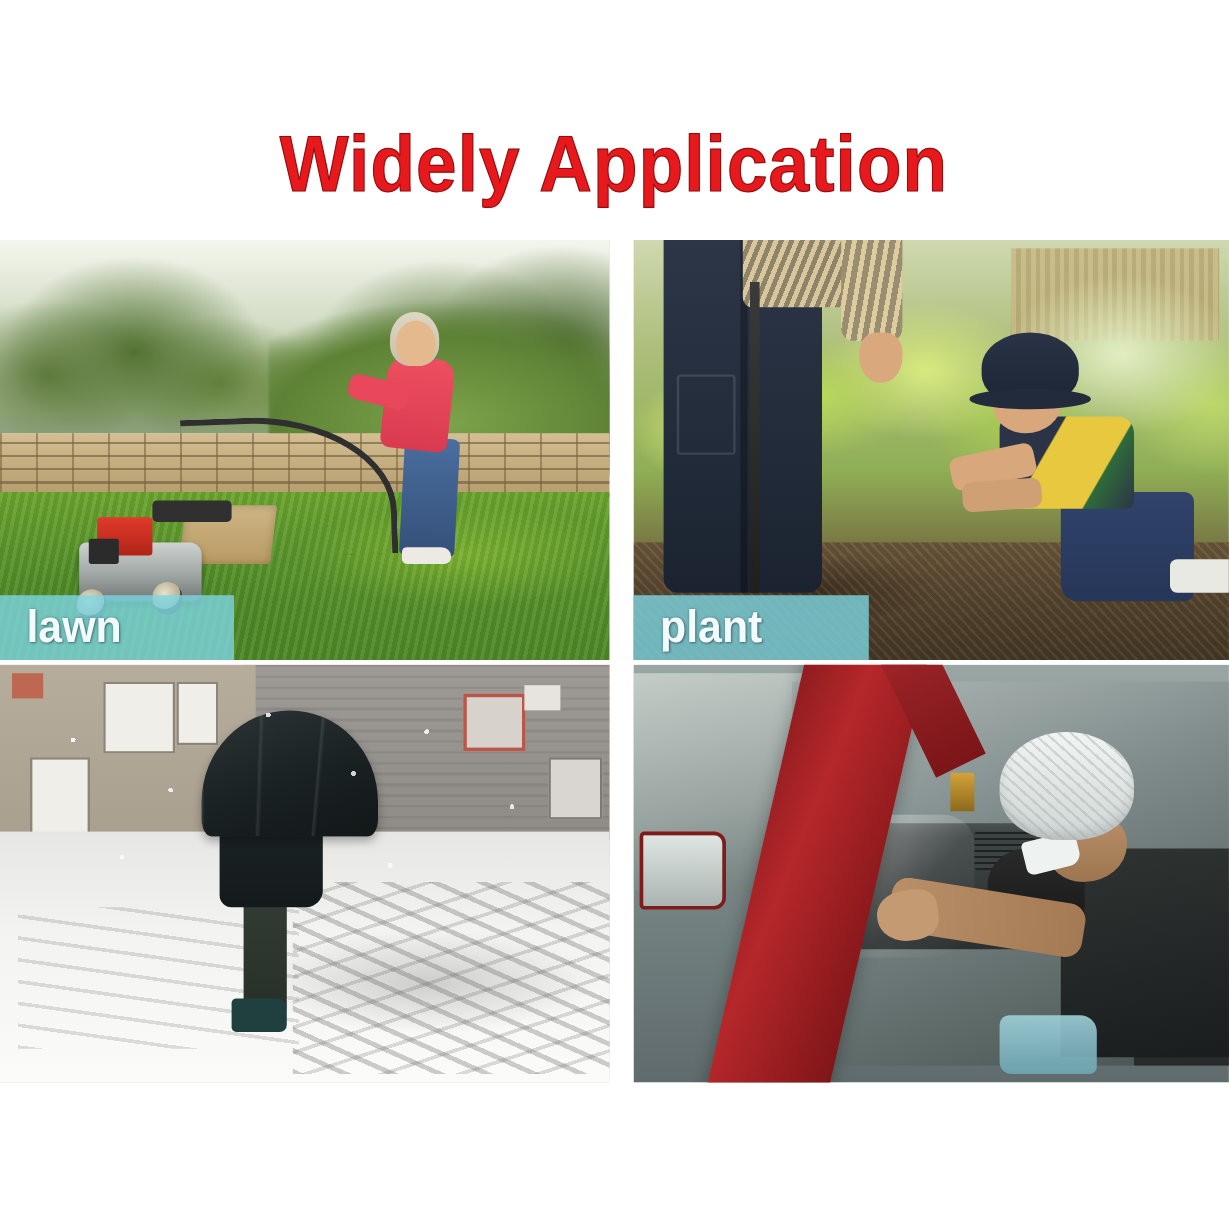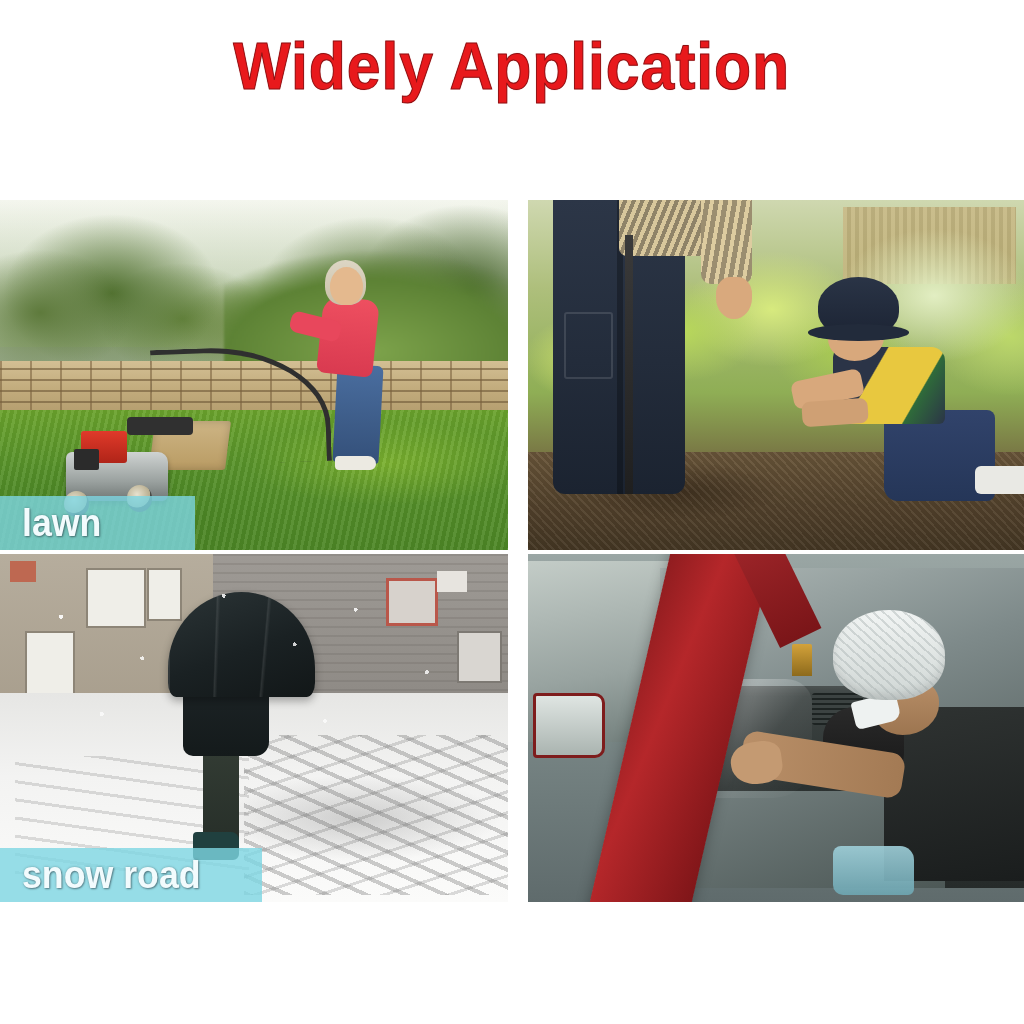--- a/index.html
+++ b/index.html
@@ -9,21 +9,21 @@
     background:#ffffff;
     font-family:"Liberation Sans","DejaVu Sans",sans-serif;
     overflow:hidden;
     position:relative;
   }
   .page{position:relative;width:1024px;height:1024px;background:#fff;}
 
   
   .title-bar{
     position:absolute;left:0;top:0;width:1024px;height:244px;
-    display:flex;justify-content:center;
+    display:flex;align-items:center;justify-content:center;
     background:#ffffff;
   }
   .title{
     font-size:66px;font-weight:bold;
     color:#e8191c;
     letter-spacing:1px;
     transform:scaleX(0.92);
     -webkit-text-stroke:1px #8e1012;
     text-shadow:0 0 1px #b01416;
     white-space:nowrap;
@@ -342,20 +342,23 @@
         <div class="adult-hand"></div>
         <div class="tool"></div>
         <div class="kid-legs"></div>
         <div class="kid-shoe"></div>
         <div class="kid-torso"></div>
         <div class="kid-face"></div>
         <div class="kid-hat"></div>
         <div class="kid-arm"></div>
         <div class="kid-arm2"></div>
       </div>
+      <div class="band w-plant">
+        <span class="band-text">plant</span>
+      </div>
     </div>
 
     <div class="panel p3">
       <div class="scene">
         <div class="bg"></div>
         <div class="wall2"></div>
         <div class="building"></div>
         <div class="win a"></div>
         <div class="win b"></div>
         <div class="win c"></div>
@@ -364,23 +367,20 @@
         <div class="sign2"></div>
         <div class="frame"></div>
         <div class="snowground"></div>
         <div class="slush"></div>
         <div class="tracks"></div>
         <div class="legs"></div>
         <div class="boot"></div>
         <div class="coat"></div>
         <div class="umbrella"></div>
         <div class="flakes"></div>
-      </div>
-      <div class="band w-snow">
-        <span class="band-text">snow road</span>
       </div>
     </div>
 
     <div class="panel p4">
       <div class="scene">
         <div class="bg"></div>
         <div class="windshield"></div>
         <div class="interior"></div>
         <div class="seat"></div>
         <div class="dash"></div>

